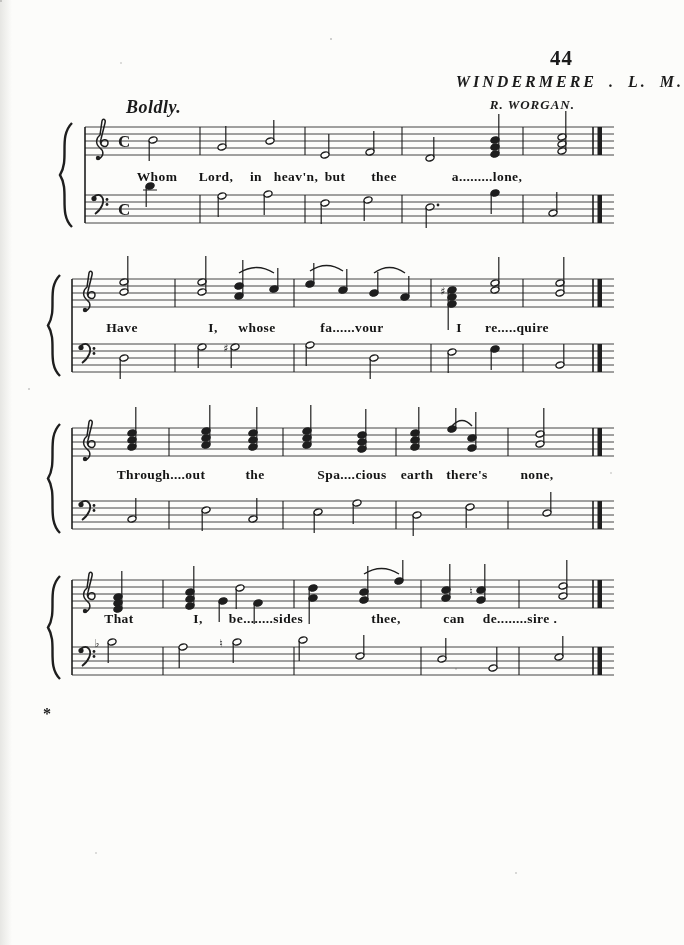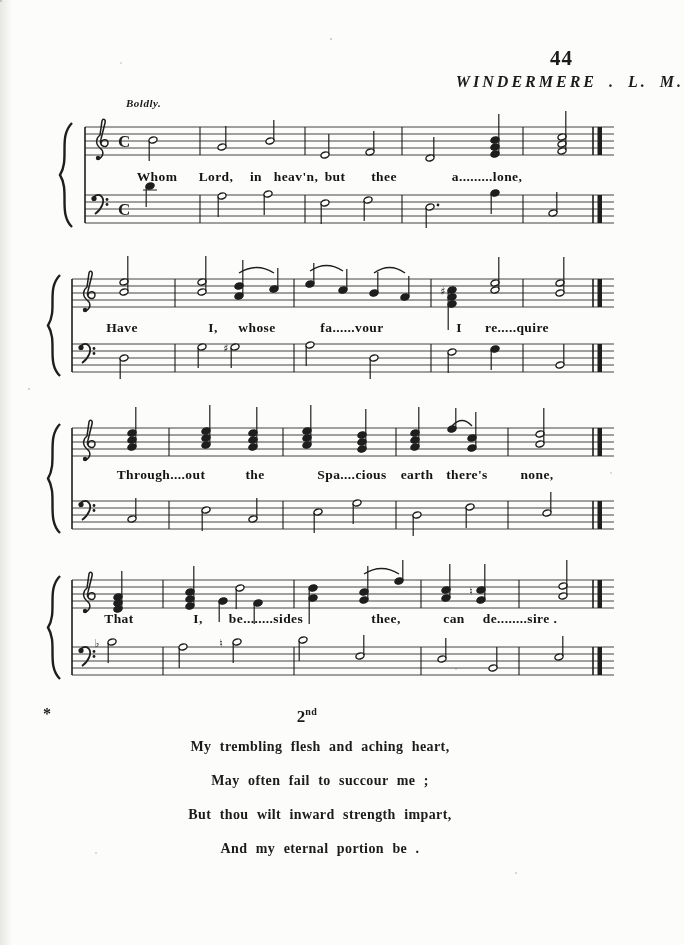--- a/index.html
+++ b/index.html
@@ -23,21 +23,21 @@
     position:absolute;left:550px;top:46px;
     font-size:21px;font-weight:700;letter-spacing:1px;
   }
   .title{
     position:absolute;left:0;top:61px;width:684px;text-align:right;
     font-size:16px;font-weight:700;font-style:italic;
     letter-spacing:3px;word-spacing:5px;margin-top:12px;
   }
   .tempo{
     position:absolute;left:126px;top:97px;
-    font-size:11px;font-weight:700;font-style:italic;letter-spacing:.5px;
+    font-size:18px;font-weight:700;font-style:italic;letter-spacing:.5px;
   }
   .composer{
     position:absolute;left:0;top:97px;width:575px;text-align:right;
     font-size:13px;font-weight:700;font-style:italic;letter-spacing:1px;
   }
   #notation{position:absolute;left:0;top:0;}
   .footnote-mark{
     position:absolute;left:43px;top:705px;
     font-size:16px;font-weight:700;
   }
@@ -56,20 +56,21 @@
 </style>
 </head>
 <body>
 
 <div class="sheet">
   <div class="specks"></div>
 
   <div class="page-number">44</div>
   <div class="title">WINDERMERE . L. M.</div>
   <div class="tempo">Boldly.</div>
+  <div class="composer">R. WORGAN.</div>
 
   <svg id="notation" width="684" height="700" viewBox="0 0 684 700" xmlns="http://www.w3.org/2000/svg">
       <g>
         <line x1="85" y1="127" x2="614" y2="127" stroke="#1e1e1e" stroke-width="0.9" opacity="0.92"></line>
         <line x1="85" y1="134" x2="614" y2="134" stroke="#1e1e1e" stroke-width="0.9" opacity="0.92"></line>
         <line x1="85" y1="141" x2="614" y2="141" stroke="#1e1e1e" stroke-width="0.9" opacity="0.92"></line>
         <line x1="85" y1="148" x2="614" y2="148" stroke="#1e1e1e" stroke-width="0.9" opacity="0.92"></line>
         <line x1="85" y1="155" x2="614" y2="155" stroke="#1e1e1e" stroke-width="0.9" opacity="0.92"></line>
         <line x1="85" y1="195" x2="614" y2="195" stroke="#1e1e1e" stroke-width="0.9" opacity="0.92"></line>
         <line x1="85" y1="202" x2="614" y2="202" stroke="#1e1e1e" stroke-width="0.9" opacity="0.92"></line>
@@ -405,20 +406,13 @@
         <text x="198" y="623" text-anchor="middle" font-family="Liberation Serif, serif" font-size="13.5" font-weight="bold" letter-spacing="0.4" fill="#141414">I,</text>
         <text x="266" y="623" text-anchor="middle" font-family="Liberation Serif, serif" font-size="13.5" font-weight="bold" letter-spacing="0.4" fill="#141414">be........sides</text>
         <text x="386" y="623" text-anchor="middle" font-family="Liberation Serif, serif" font-size="13.5" font-weight="bold" letter-spacing="0.4" fill="#141414">thee,</text>
         <text x="454" y="623" text-anchor="middle" font-family="Liberation Serif, serif" font-size="13.5" font-weight="bold" letter-spacing="0.4" fill="#141414">can</text>
         <text x="520" y="623" text-anchor="middle" font-family="Liberation Serif, serif" font-size="13.5" font-weight="bold" letter-spacing="0.4" fill="#141414">de........sire .</text>
       </g>
     </svg>
 
   <div class="footnote-mark">*</div>
 
-  <div class="verse">
-    <div class="verse-heading"><span>2</span><sup>nd</sup></div>
-    <div class="verse-line">My trembling flesh and aching heart,</div>
-    <div class="verse-line">May often fail to succour me ;</div>
-    <div class="verse-line">But thou wilt inward strength impart,</div>
-    <div class="verse-line">And my eternal portion be .</div>
-  </div>
 </div>
 
 </body></html>

